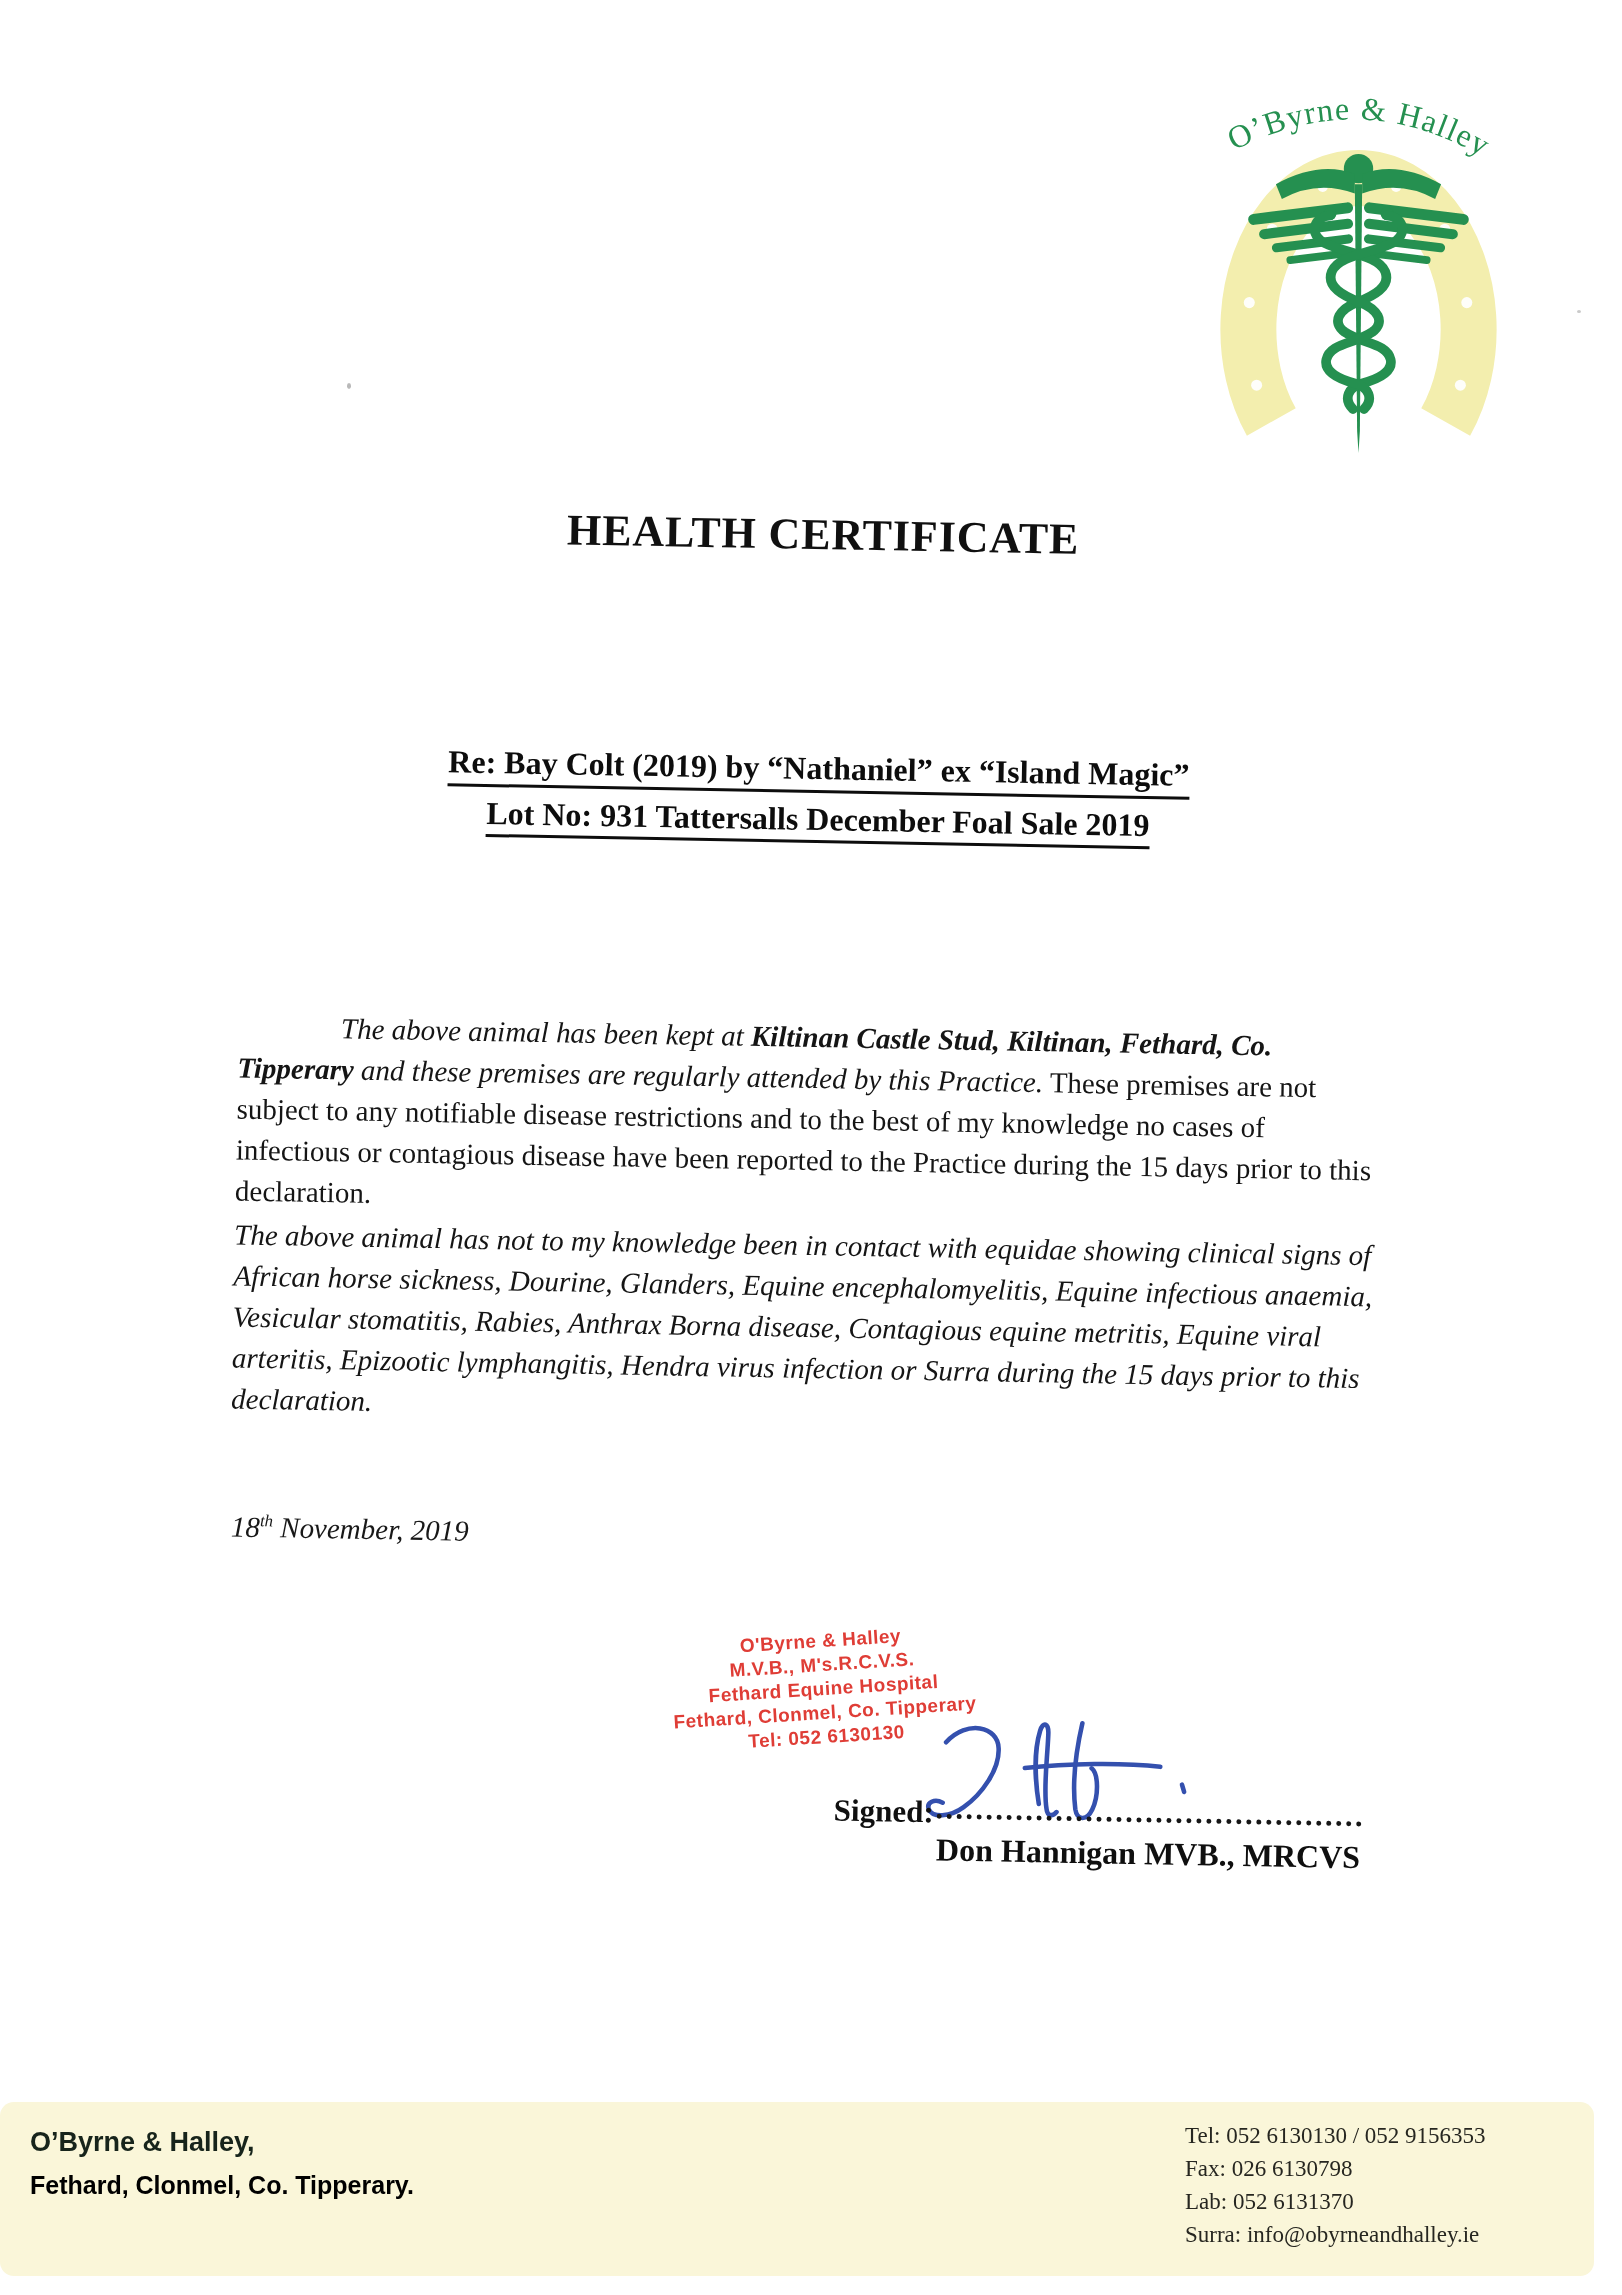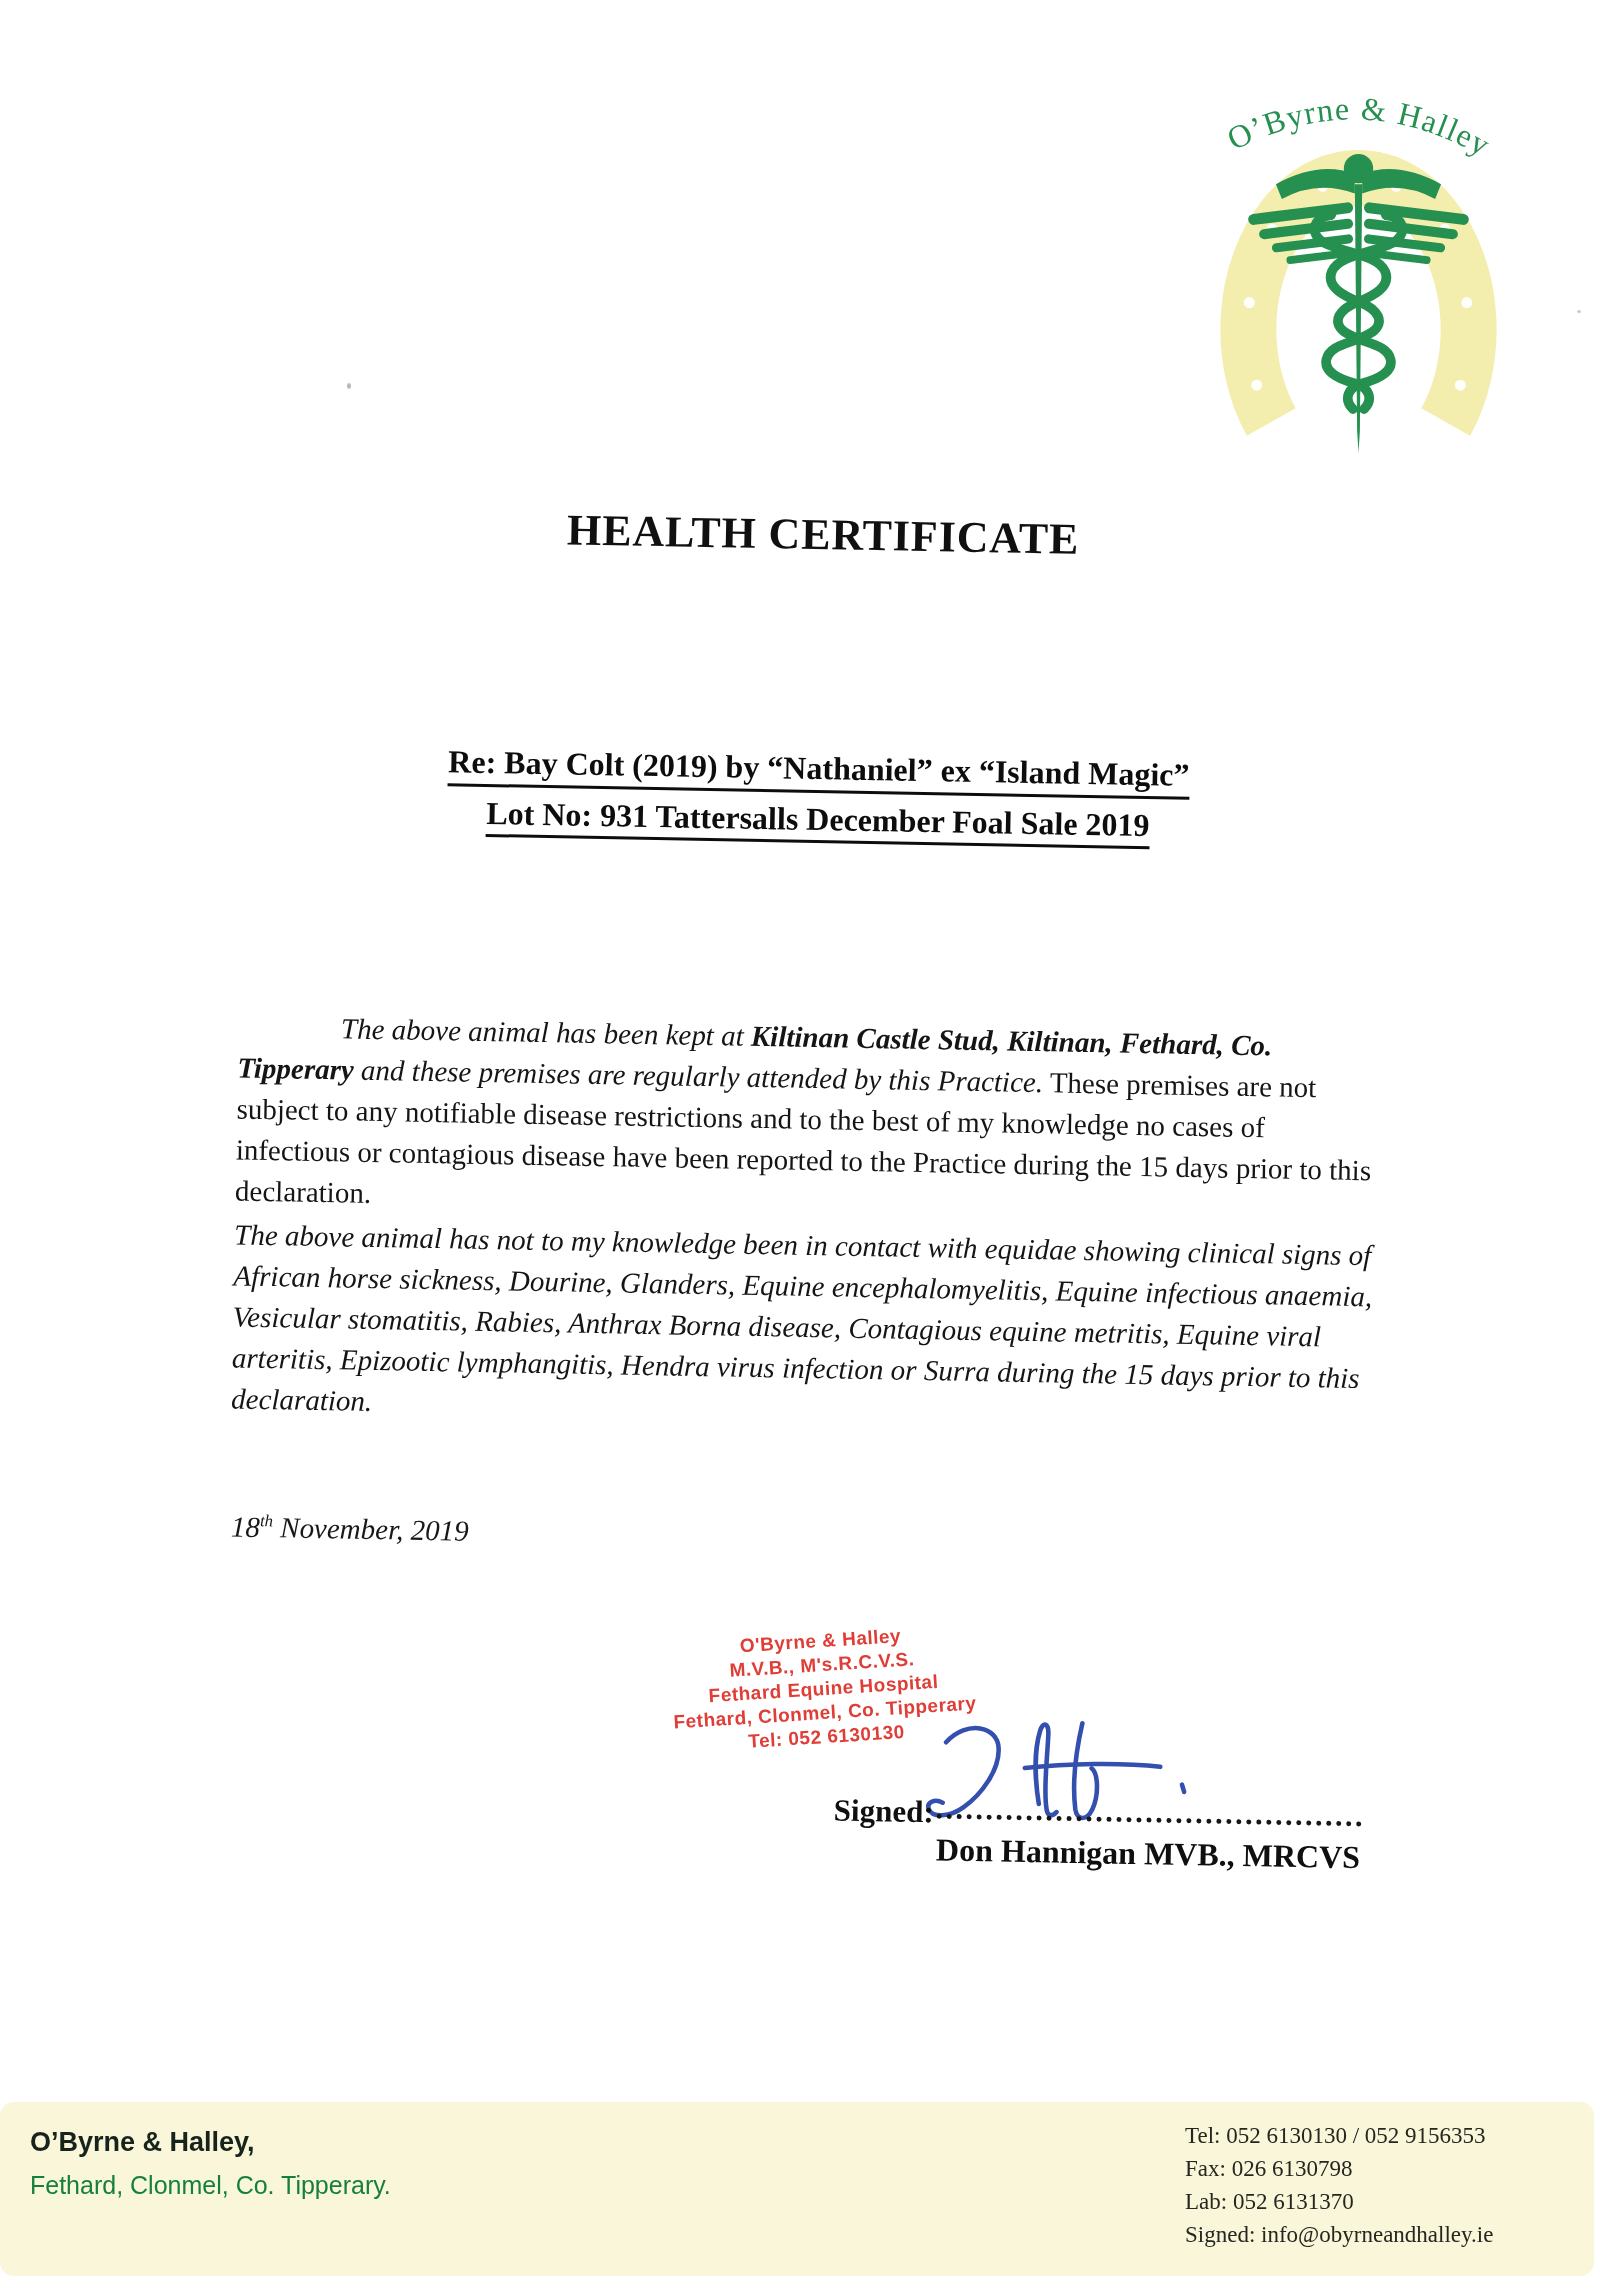--- a/index.html
+++ b/index.html
@@ -51,21 +51,21 @@
     position:absolute;left:663px;top:1629px;width:321px;
     transform:rotate(-3.6deg);transform-origin:50% 50%;
     text-align:center;color:var(--stamp-red);opacity:.93;
     font-family:"Liberation Sans","DejaVu Sans",sans-serif;
     font-size:19px;font-weight:bold;line-height:24px;letter-spacing:0.5px;
   }
   
   .footer{position:absolute;left:0;top:2102px;width:1594px;height:174px;background:var(--footer-band);border-radius:14px;}
   .practice{position:absolute;left:30px;top:25px;font-family:"Liberation Sans","DejaVu Sans",sans-serif;color:#1c1f1c;}
   .practice .name{font-size:27px;font-weight:bold;color:#17241b;}
-  .practice .addr{font-size:25px;font-weight:normal;margin-top:13px;color:#15803d;}
+  .practice .addr{font-size:25px;font-weight:bold;margin-top:13px;color:#000000;}
   .contacts{position:absolute;left:1185px;top:17.4px;font-size:23px;line-height:33px;color:#262620;}
   
   .speck{position:absolute;border-radius:50%;background:#8a8a8a;}
 </style>
 </head>
 <body>
 
 <div class="page">
 
   <div class="logo">
@@ -161,21 +161,21 @@
 
   <div class="footer">
     <div class="practice">
       <div class="name">O’Byrne &amp; Halley,</div>
       <div class="addr">Fethard, Clonmel, Co. Tipperary.</div>
     </div>
     <div class="contacts">
       <div>Tel: 052 6130130 / 052 9156353</div>
       <div>Fax: 026 6130798</div>
       <div>Lab: 052 6131370</div>
-      <div>Signed: info@obyrneandhalley.ie</div>
+      <div>Surra: info@obyrneandhalley.ie</div>
     </div>
   </div>
 
   <div class="speck" style="left:347px;top:383px;width:4.1px;height:5.5px;opacity:.6;"></div>
   <div class="speck" style="left:1577px;top:310px;width:4.1px;height:3.2px;opacity:.45;"></div>
 
 </div>
 
 
 </body></html>

